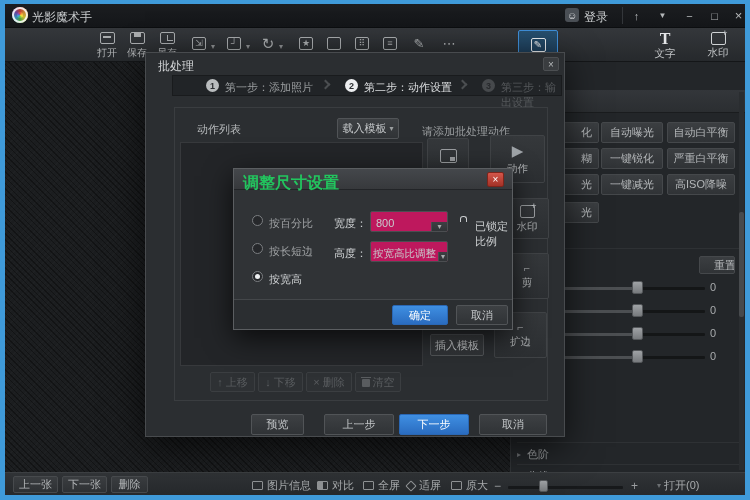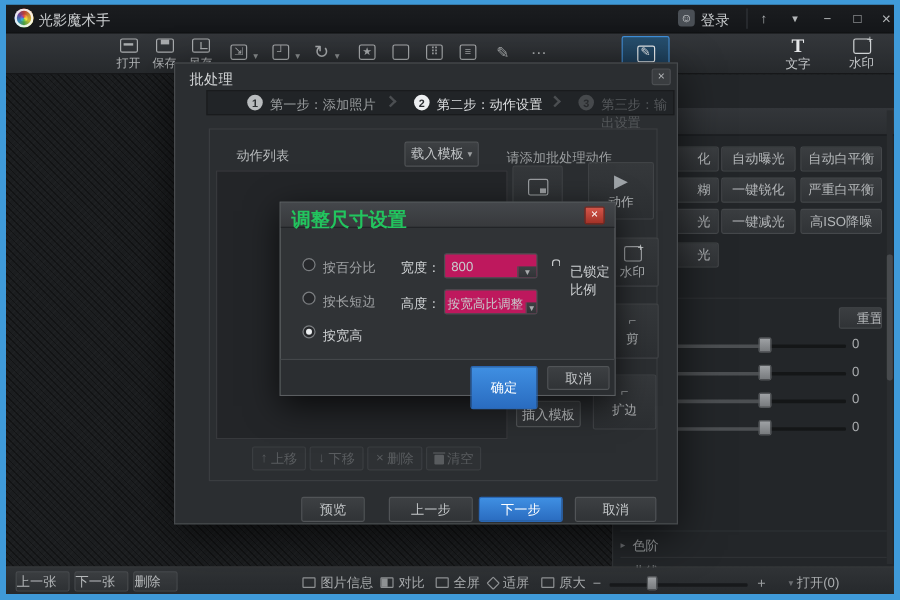--- a/index.html
+++ b/index.html
@@ -44,21 +44,21 @@
   .rp-sep{left:6px;width:222px;height:1px;background:#2e3134;}
   .track{height:3px;background:linear-gradient(90deg,#4c4f52 0 62%,#141617 62%);border-radius:1px;}
   .shandle{width:11px;height:13px;background:linear-gradient(#9fa2a5,#777a7d);border:1px solid #54575a;border-radius:2px;}
   .sval{font-size:11px;color:#a8abad;}
   .rp-item{font-size:11px;color:#9b9ea0;}
   .tri{color:#6b6e71;font-size:8px;}
   .scrollbar{left:228px;top:30px;width:5px;height:378px;background:#2a2d30;}
   .thumb{left:228px;top:150px;width:5px;height:105px;background:#474a4d;border-radius:2px;}
   
   .bottombar{left:0;top:468px;width:740px;height:23px;background:linear-gradient(#303336,#26292c);border-top:1px solid #3c3f42;}
-  .bb-btn{top:3px;height:17px;background:linear-gradient(#3a3d40,#2e3134);border:1px solid #474a4d;border-radius:2px;color:#b4b7b9;font-size:11px;display:flex;align-items:center;justify-content:flex-start;}
+  .bb-btn{top:3px;height:17px;background:linear-gradient(#3a3d40,#2e3134);border:1px solid #474a4d;border-radius:2px;color:#b4b7b9;font-size:11px;display:flex;align-items:center;justify-content:center;}
   .bb-item{top:5px;display:flex;align-items:center;gap:4px;color:#a8abad;font-size:11px;}
   .bb-ic{width:11px;height:9px;border:1.2px solid #8f9294;border-radius:1px;position:relative;}
   .bb-ic.half::after{content:"";position:absolute;left:0;top:0;width:5px;height:7px;background:#8f9294;}
   .bb-ic.diamond{transform:rotate(45deg);width:8px;height:8px;}
   .zoom-track{top:13px;height:3px;background:#17191b;border-radius:1px;}
   .zoom-handle{top:7px;width:9px;height:12px;background:linear-gradient(#9fa2a5,#777a7d);border:1px solid #54575a;border-radius:2px;}
   .zoom-sign{top:6px;color:#9b9ea0;font-size:12px;}
   
   .bdialog{left:140px;top:48px;width:420px;height:385px;background:#2b2e31;border:1px solid #484b4e;box-shadow:0 10px 34px rgba(0,0,0,.65);z-index:10;}
   .bd-title{left:12px;top:5px;font-size:12px;color:#d4d6d8;}
@@ -366,21 +366,21 @@
     </div>
     <span class="abs rd-lbl sel" style="left:100px;top:77px;">高度：</span>
     <div class="abs dd" style="left:136px;top:72px;width:78px;height:21px;">
       <span class="val" style="padding:0 2px;font-size:10.5px;white-space:nowrap;">按宽高比调整</span>
       <span class="arr">▾</span>
     </div>
     <span class="abs lock" style="left:224px;top:52px;"></span>
     <span class="abs rd-lbl sel" style="left:241px;top:50px;">已锁定比例</span>
 
     <div class="abs rd-foot"></div>
-    <div class="abs btn blue" style="left:158px;top:136px;width:56px;height:36px;z-index:1;">
+    <div class="abs btn blue" style="left:158px;top:136px;width:56px;height:20px;z-index:1;">
           <span>确定</span>
         </div>
     <div class="abs btn" style="left:222px;top:136px;width:52px;height:20px;z-index:1;">
           <span>取消</span>
         </div>
   </div>
 
 
  </div>
 </div>

